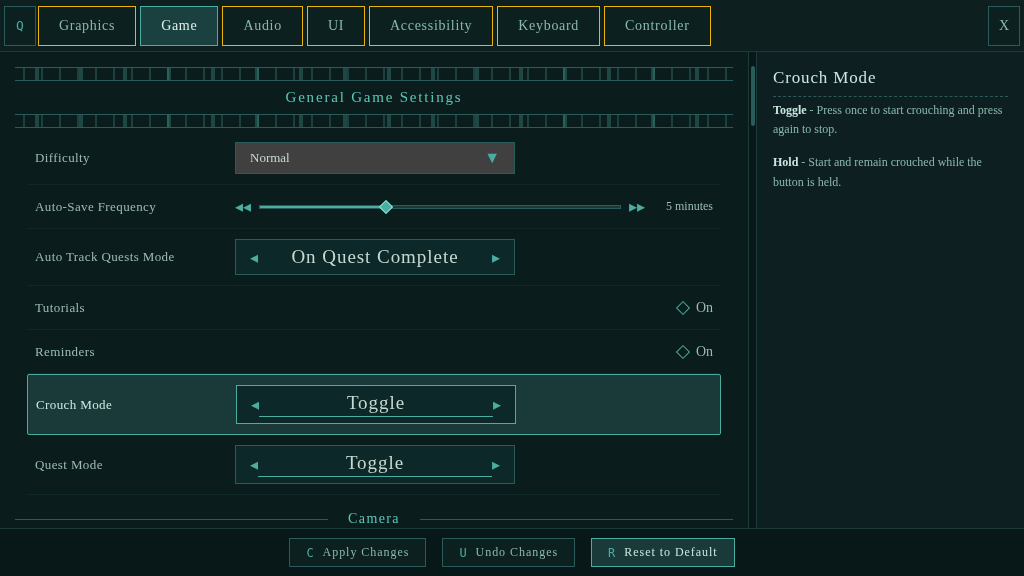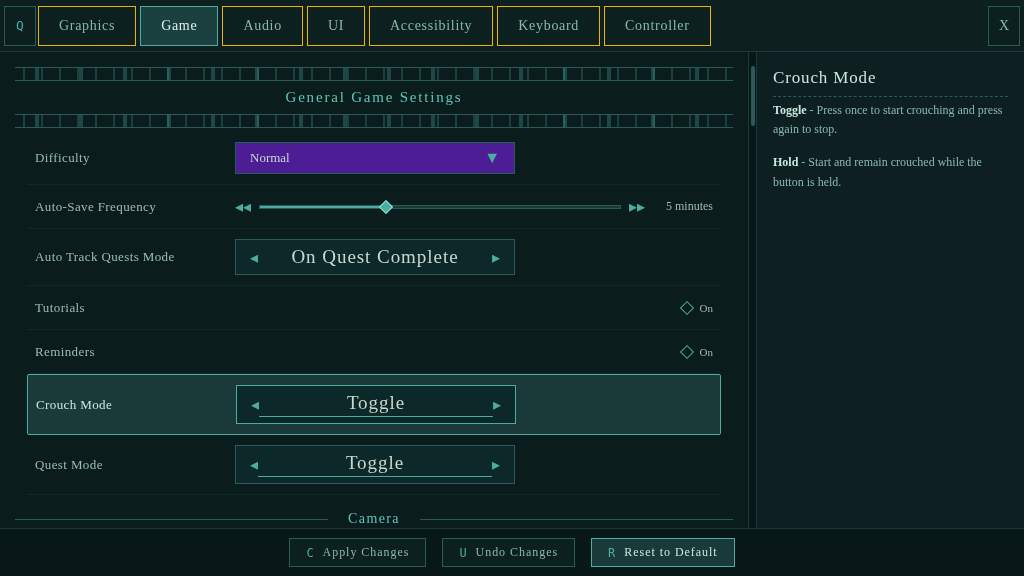--- a/index.html
+++ b/index.html
@@ -141,21 +141,21 @@
       color: #c8e8e0;
     }
 
     
     .dropdown {
       flex: 1;
       display: flex;
       align-items: center;
       justify-content: space-between;
       border: 1px solid #2a5a5a;
-      background: #4c1d95;
+      background: #404040;
       padding: 6px 14px;
       color: #c8d8d0;
       font-size: 13px;
       cursor: pointer;
       max-width: 280px;
     }
     .dropdown-arrow {
       color: #4aada0;
       font-size: 16px;
     }
@@ -243,21 +243,21 @@
     }
     .diamond-icon {
       display: inline-block;
       width: 10px;
       height: 10px;
       border: 1px solid #4aada0;
       transform: rotate(45deg);
     }
     .onoff-value {
       color: #9abcb4;
-      font-size: 11px;
+      font-size: 14px;
     }
 
     
     .section-divider {
       height: 32px;
       display: flex;
       align-items: center;
       justify-content: center;
       position: relative;
       margin: 4px 0;

